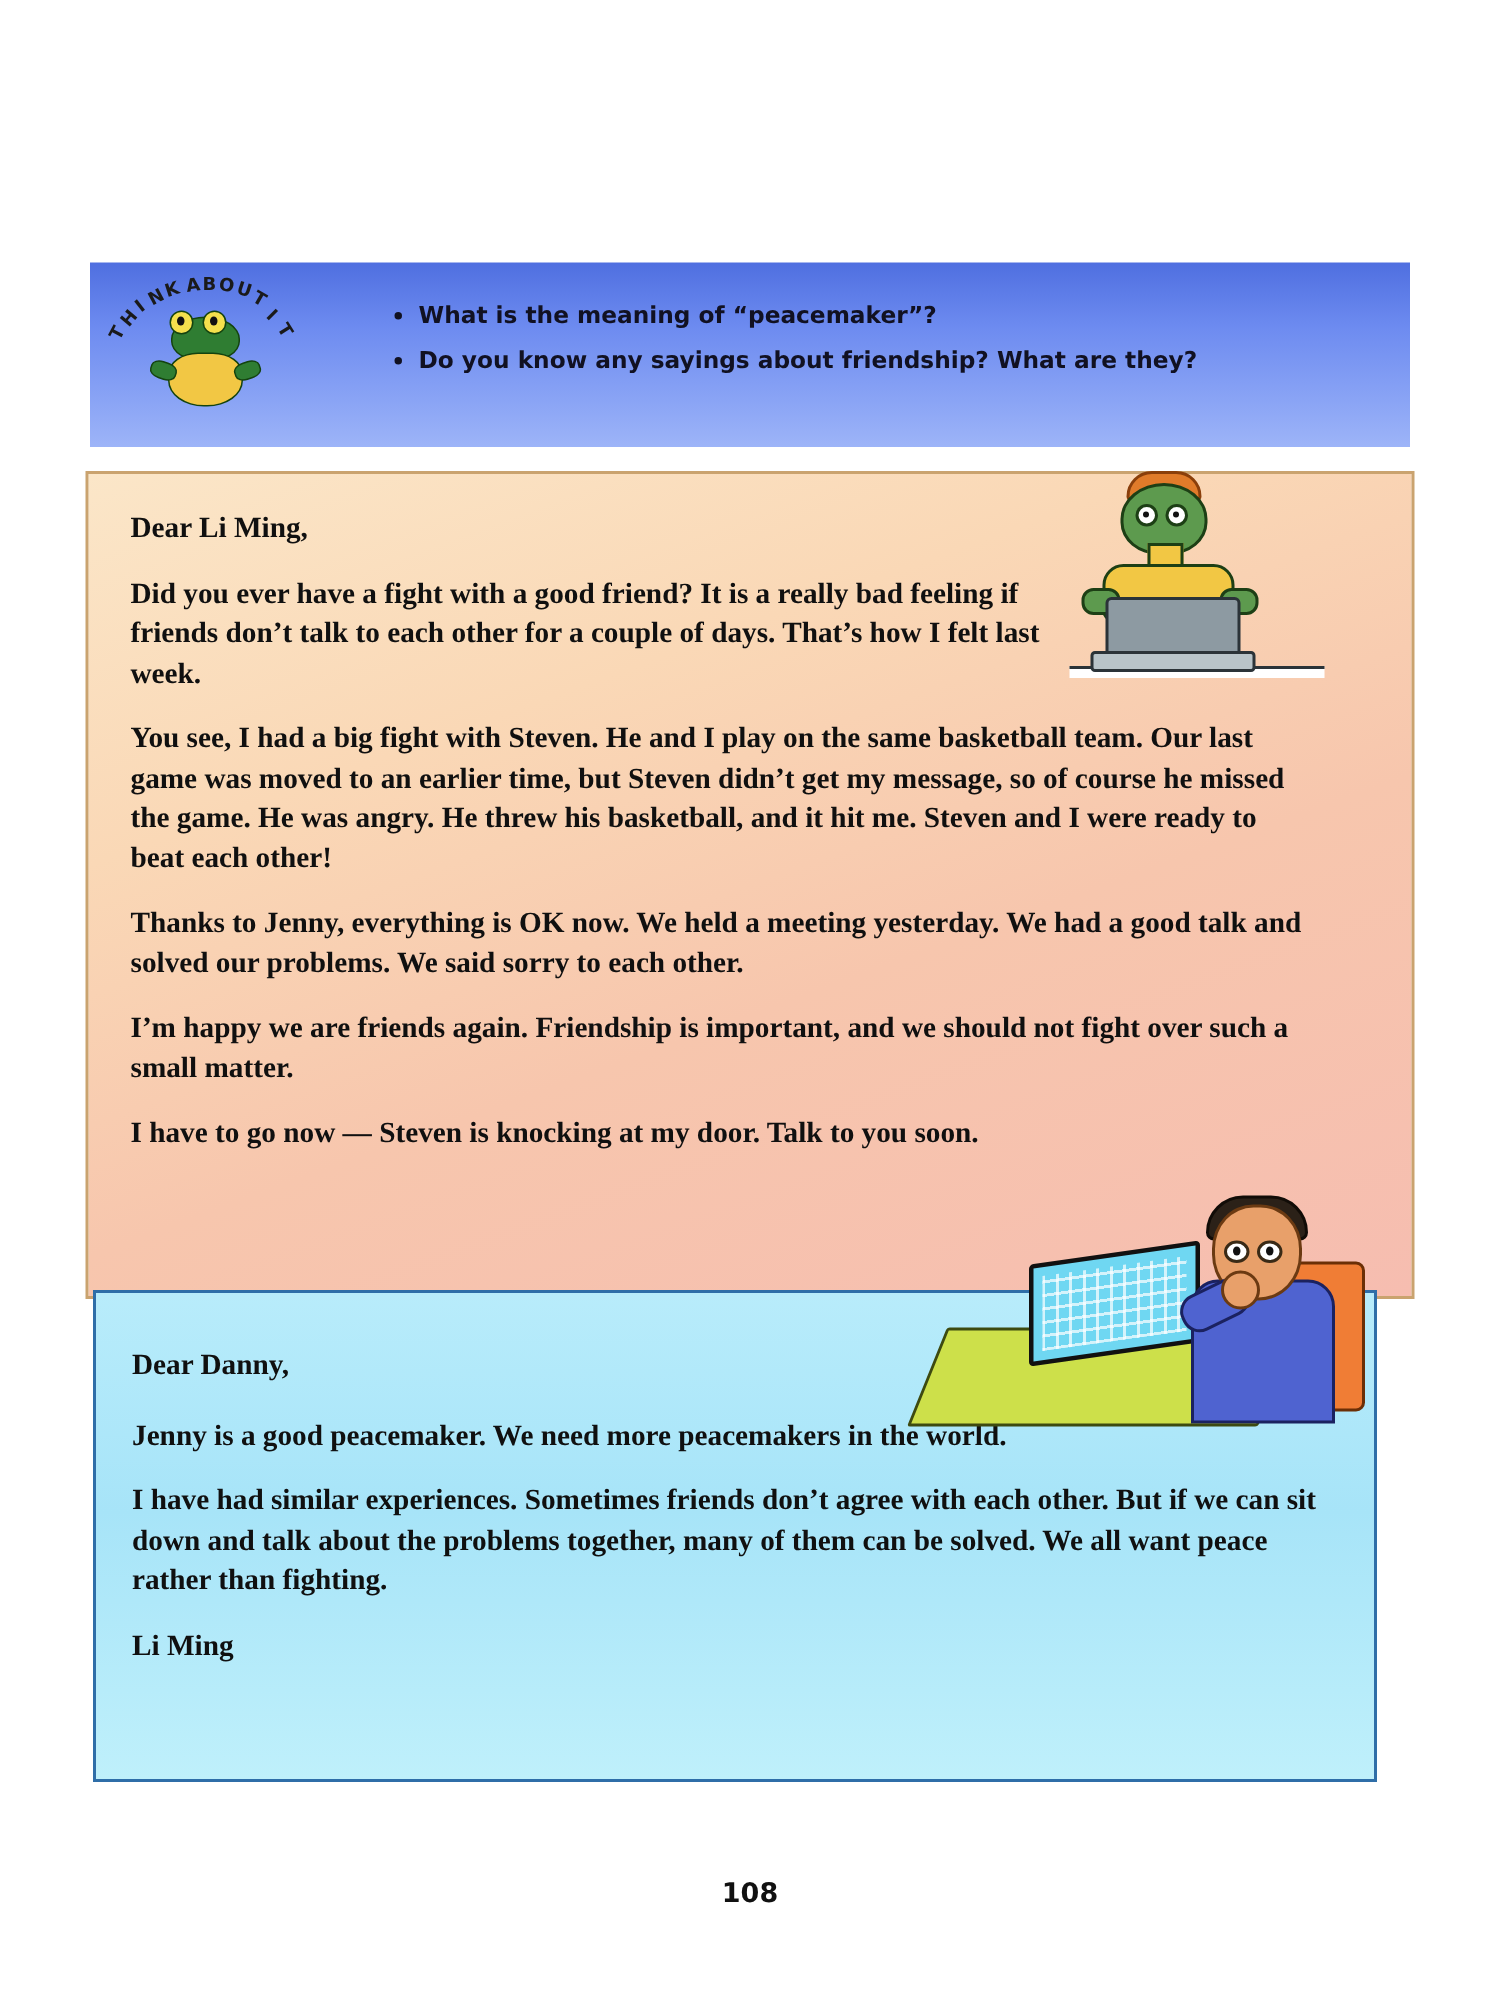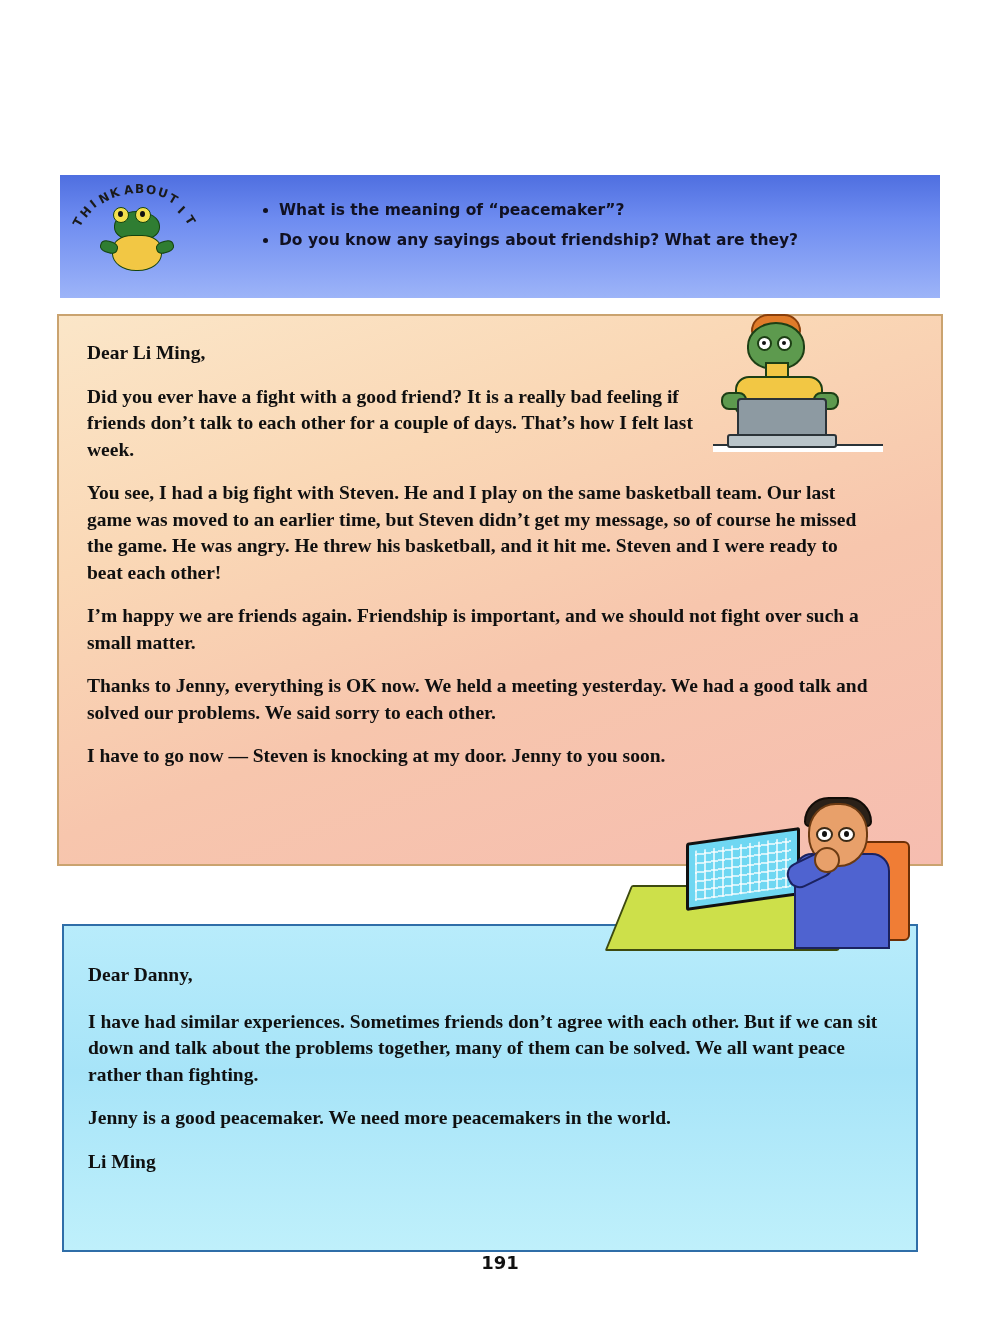--- a/index.html
+++ b/index.html
@@ -153,21 +153,21 @@
   .letter-1 {
     left: 57px;
     top: 314px;
     width: 886px;
     height: 552px;
     background: linear-gradient(160deg, #fbe6c8 0%, #fad8b6 30%, #f7c6ad 60%, #f6bdb0 100%);
     border: 2px solid #caa36f;
   }
   .letter-2 {
     left: 62px;
-    top: 924px;
+    top: 860px;
     width: 856px;
     height: 328px;
     background: linear-gradient(180deg, #b8ecfb 0%, #a7e4f8 45%, #bff0fb 100%);
     border: 2px solid #2f6ea8;
   }
   .letter-body {
     position: absolute;
     left: 28px;
     top: 24px;
     right: 28px;
@@ -436,23 +436,23 @@
         </ul>
       </div>
     </div>
   </div>
 
   <div class="letter letter-1">
     <div class="letter-body">
       <p class="p-salutation">Dear Li Ming,</p>
       <p class="p-1">Did you ever have a fight with a good friend? It is a really bad feeling if friends don’t talk to each other for a couple of days. That’s how I felt last week.</p>
       <p>You see, I had a big fight with Steven. He and I play on the same basketball team. Our last game was moved to an earlier time, but Steven didn’t get my message, so of course he missed the game. He was angry. He threw his basketball, and it hit me. Steven and I were ready to beat each other!</p>
+      <p>Thanks to Jenny, everything is OK now. We held a meeting yesterday. We had a good talk and solved our problems. We said sorry to each other.</p>
       <p>I’m happy we are friends again. Friendship is important, and we should not fight over such a small matter.</p>
-      <p>Thanks to Jenny, everything is OK now. We held a meeting yesterday. We had a good talk and solved our problems. We said sorry to each other.</p>
-      <p>I have to go now — Steven is knocking at my door. Jenny to you soon.</p>
+      <p>I have to go now — Steven is knocking at my door. Talk to you soon.</p>
     </div>
   </div>
 
   <div class="turtle-art">
     <div class="t-desk"></div>
     <div class="t-cap"></div>
     <div class="t-shell"></div>
     <div class="t-eye l">
         <i></i>
       </div>
@@ -465,22 +465,22 @@
     <div class="t-arm r"></div>
     <div class="t-laptop-screen"></div>
     <div class="t-laptop-base"></div>
   </div>
 
   <div class="watermark"></div>
 
   <div class="letter letter-2">
     <div class="letter-body">
       <p class="p-salutation">Dear Danny,</p>
+      <p>Jenny is a good peacemaker. We need more peacemakers in the world.</p>
       <p>I have had similar experiences. Sometimes friends don’t agree with each other. But if we can sit down and talk about the problems together, many of them can be solved. We all want peace rather than fighting.</p>
-      <p>Jenny is a good peacemaker. We need more peacemakers in the world.</p>
       <p>Li Ming</p>
     </div>
   </div>
 
   <div class="boy-art">
     <div class="b-chair"></div>
     <div class="b-desk"></div>
     <div class="b-laptop-screen">
         <div class="b-laptop-lines"></div>
       </div>
@@ -490,15 +490,15 @@
     <div class="b-eye l">
         <i></i>
       </div>
     <div class="b-eye r">
         <i></i>
       </div>
     <div class="b-arm"></div>
     <div class="b-hand"></div>
   </div>
 
-  <div class="page-number">191</div>
+  <div class="page-number">108</div>
 
 </div>
 
 </body></html>

